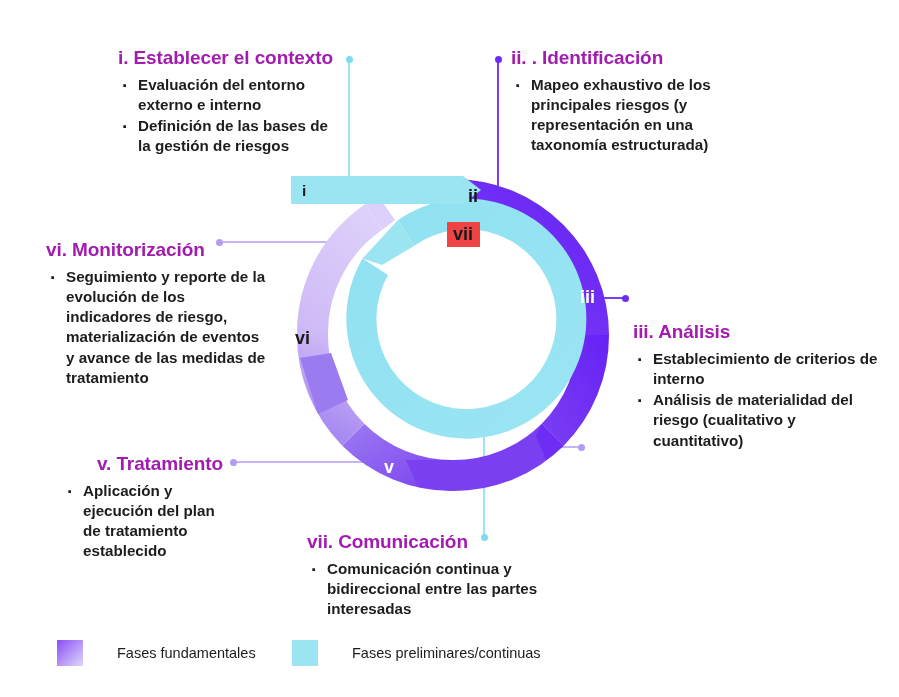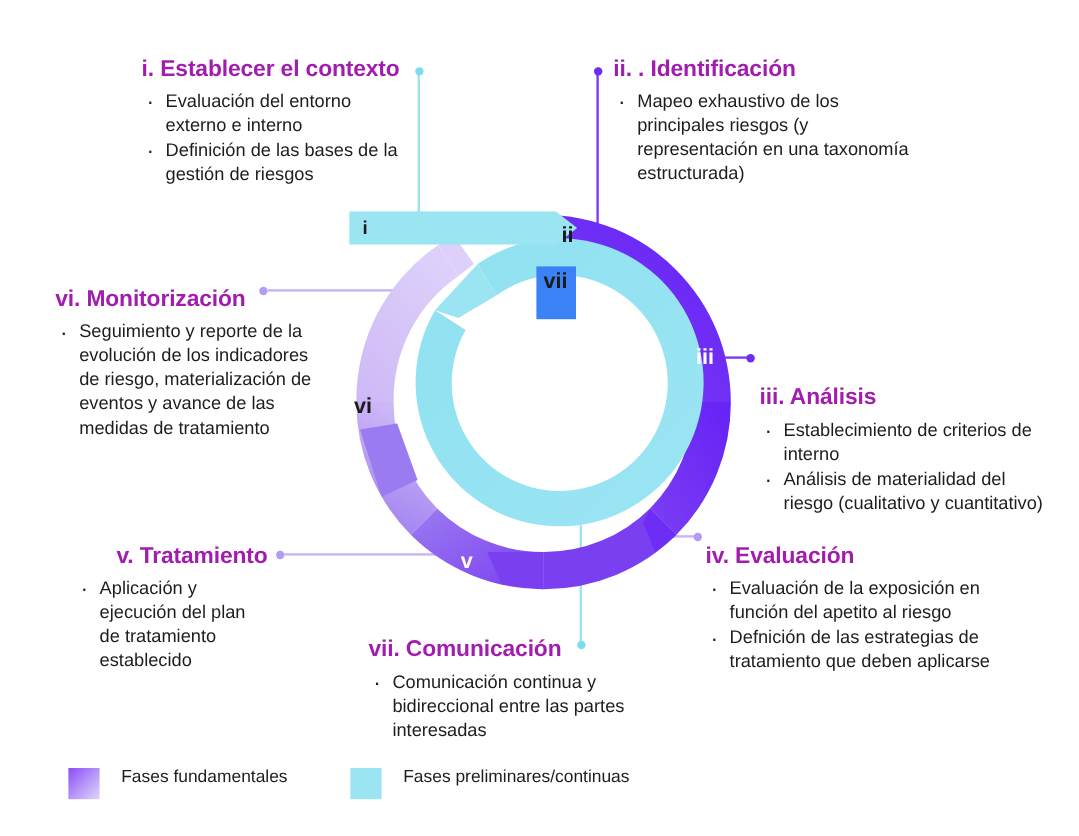--- a/index.html
+++ b/index.html
@@ -20,21 +20,21 @@
   
   .block { position: absolute; }
   .block .hdr {
     font-weight: bold;
     font-size: 19px;
     color: #a21caf;
     letter-spacing: -0.1px;
     white-space: nowrap;
     line-height: 1.25;
   }
-  .bullets { list-style: none; margin-top: 5px; }
+  .bullets { list-style: none; margin-top: 5px; font-weight: bold; }
   .bullets li {
     position: relative;
     font-size: 15.2px;
     color: #1d1d1d;
     line-height: 1.33;
     padding-left: 20px;
     margin-bottom: 1px;
   }
   .bullets li::before {
     content: "\00b7";
@@ -95,27 +95,27 @@
     font-weight: bold;
     font-size: 15.5px;
     color: #1a1a1a;
   }
 
   
   #vii-chip {
     position: absolute;
     left: 447px;
     top: 222px;
-    background: #3b82f6;
-    padding: 3px 7px 21px 6px;
+    background: #ef4444;
+    padding: 3px 7px 3px 6px;
   }
 
   
   #legend { position: absolute; left: 57px; top: 640px; }
-  .lg-item { position: absolute; display: flex; align-items: flex-start; }
+  .lg-item { position: absolute; display: flex; align-items: center; gap: 16px; }
   .lg-sw { width: 26px; height: 26px; }
   .lg-sw.grad { background: linear-gradient(135deg, #8b4df5 0%, #c9b6f8 75%, #dfd4fb 100%); }
   .lg-sw.cyan { background: #9be5f3; }
   .lg-tx {
     margin-left: 18px;
     font-size: 14.5px;
     color: #1d1d1d;
     white-space: nowrap;
   }
 </style>
@@ -243,27 +243,20 @@
   </div>
 
   <div class="block" style="left:633px; top:288px; width:245px;margin-top:32px;">
     <div class="hdr">iii. Análisis</div>
     <ul class="bullets">
       <li>Establecimiento de criterios de interno</li>
       <li>Análisis de materialidad del riesgo (cualitativo y cuantitativo)</li>
     </ul>
   </div>
 
-  <div class="block" style="left:588px; top:452px; width:250px;">
-    <div class="hdr">iv. Evaluación</div>
-    <ul class="bullets">
-      <li>Evaluación de la exposición en función del apetito al riesgo</li>
-      <li>Defnición de las estrategias de tratamiento que deben aplicarse</li>
-    </ul>
-  </div>
 
   <div class="block" style="left:46px; top:238px; width:225px;">
     <div class="hdr">vi. Monitorización</div>
     <ul class="bullets">
       <li>Seguimiento y reporte de la evolución de los indicadores de riesgo, materialización de eventos y avance de las medidas de tratamiento</li>
     </ul>
   </div>
 
   <div class="block rt" style="left:48px; top:452px; width:175px;">
     <div class="hdr">v. Tratamiento</div>

